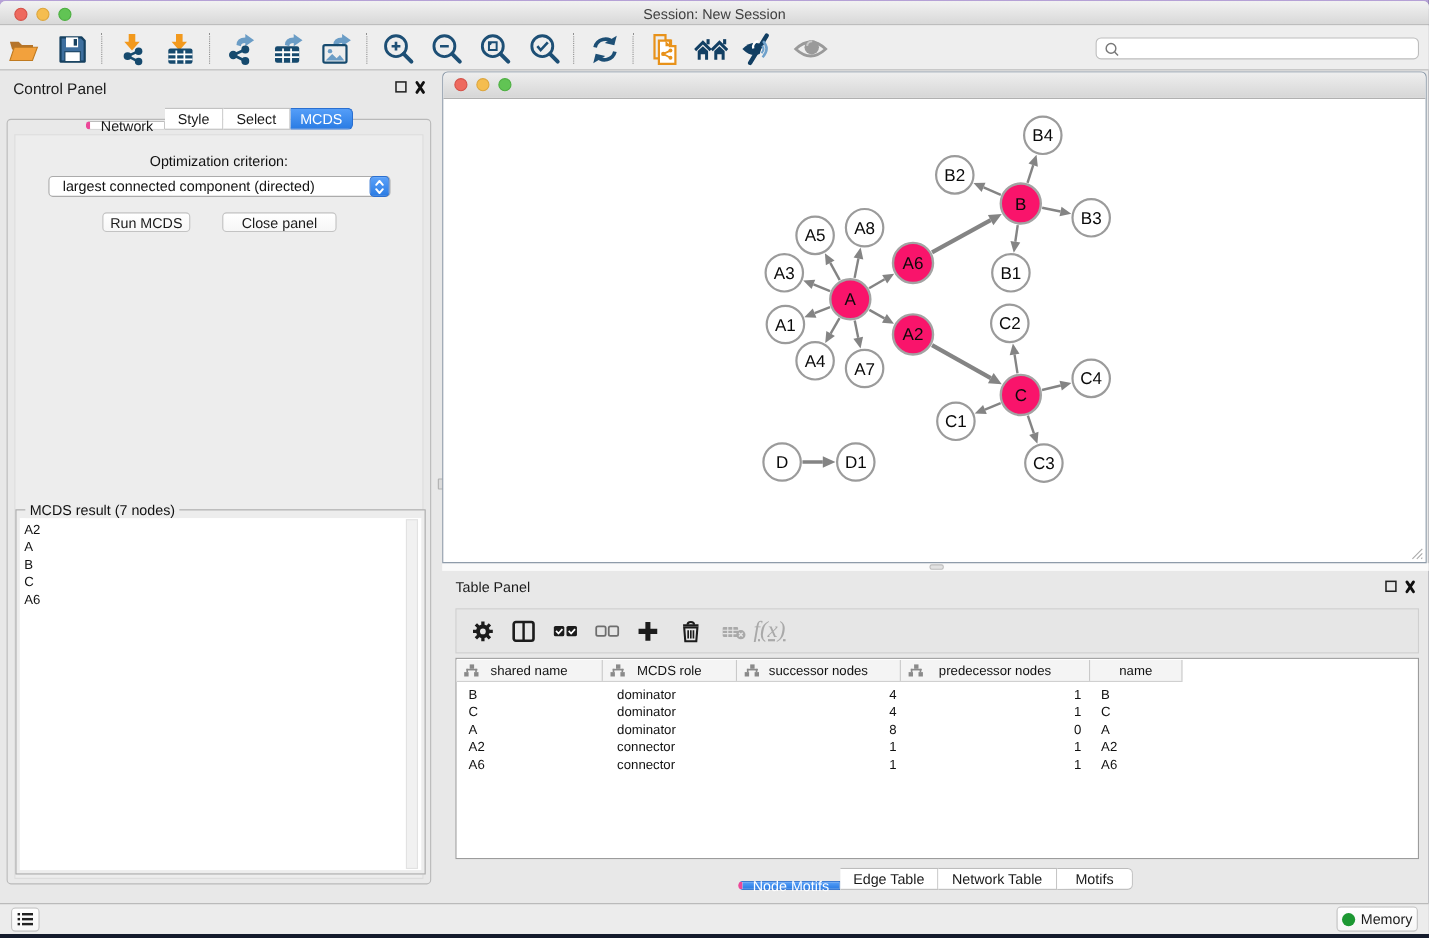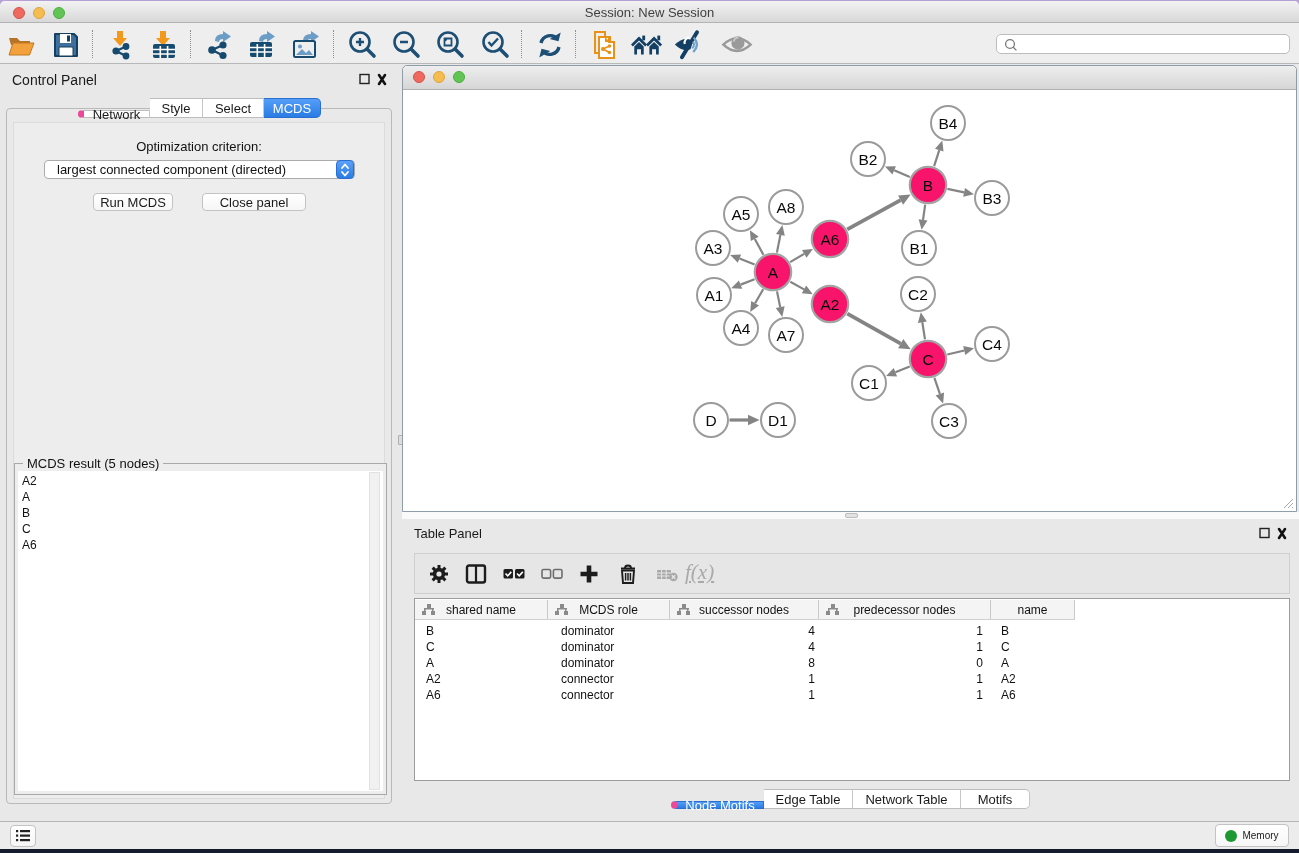--- a/index.html
+++ b/index.html
@@ -15,21 +15,21 @@
   
   #toolbar { position:absolute; left:0; top:22px; width:1299px; height:41px; background:#eeeeee; border-bottom:1px solid #b8b8b8; }
   .tsep { position:absolute; top:7px; height:28px; width:0; border-left:1px dotted #8f8f8f; }
   .searchbox { position:absolute; left:996px; top:11px; width:294px; height:20px; background:#fff; border:1px solid #bdbdbd; border-radius:5px; }
   
   #cp-title { position:absolute; left:12px; top:71px; font-size:14px; color:#1a1a1a; }
   .panebtns { position:absolute; font-size:12px; color:#111; }
   
   .seg { position:absolute; display:flex; height:20px; font-size:13px; z-index:6; }
   .seg .s { background:#ffffff; border-top:1px solid #bcbcbc; border-bottom:1px solid #bcbcbc; border-right:1px solid #c6c6c6; color:#1a1a1a; display:flex; align-items:center; justify-content:center; }
-  .seg .s:first-child { border-left:6px solid #ec4899; border-radius:5px 0 0 5px;margin-top:12px; }
+  .seg .s:first-child { border-left:4px solid #ec4899; border-radius:5px 0 0 5px;margin-top:12px; }
   .seg .s:last-child { border-radius:0 5px 5px 0; }
   .seg .sel { background:linear-gradient(180deg,#559ef8,#2a7ce4); color:#fff; border-color:#2a6fd0; }
   #tabpane { position:absolute; left:6px; top:107px; width:386px; height:696px; background:#e9e9e9; border:1px solid #b9b9b9; border-radius:4px; }
   #cp-inner { position:absolute; left:6px; top:13px; width:372px; height:677px; background:#ededed; border:1px solid #dcdcdc; }
   
   .btn { position:absolute; background:linear-gradient(180deg,#ffffff,#f6f6f6); border:1px solid #c3c3c3; border-radius:4px; font-size:13px; color:#1a1a1a; display:flex; align-items:center; justify-content:center; }
   
   #nw { position:absolute; left:402px; top:64px; width:895px; height:447px; background:#fff; border:1px solid #8f9caa; border-radius:5px 5px 0 0; }
   #nw-titlebar { position:absolute; left:0; top:0; width:100%; height:24px; background:linear-gradient(180deg,#eeeeee,#d6d6d6); border-bottom:1px solid #b0b0b0; border-radius:5px 5px 0 0; }
   
@@ -225,21 +225,21 @@
               <path d="M5 11 L8 14.5 L11 11" fill="none" stroke="#fff" stroke-width="1.8" stroke-linecap="round" stroke-linejoin="round"></path>
             </svg>
         </span>
       </div>
       <div style="position:absolute; left:0; top:16px; width:100%; text-align:center; font-size:13px; color:#111;">Optimization criterion:</div>
       <div class="btn" style="left:79px; top:70px; width:80px; height:18px;">Run MCDS</div>
       <div class="btn" style="left:188px; top:70px; width:104px; height:18px;">Close panel</div>
     </div>
   </div>
   <div style="position:absolute; left:14px; top:462px; width:373px; height:332px; border:1px solid #a9a9a9; background:#ededed;"></div>
-  <div style="position:absolute; left:23px; top:455px; background:#ededed; padding:0 4px; font-size:13px; color:#111; z-index:3;">MCDS result (5 nodes)</div>
+  <div style="position:absolute; left:23px; top:455px; background:#ededed; padding:0 4px; font-size:13px; color:#111; z-index:3;">MCDS result (7 nodes)</div>
   <div style="position:absolute; left:18px; top:470px; width:365px; height:320px; background:#fff; font-size:12px; color:#111; z-index:2;">
       <div style="padding:3px 0 0 4px; line-height:15.9px;">A2<br>A<br>B<br>C<br>A6</div>
       <div style="position:absolute; right:3px; top:1px; width:11px; height:318px; background:#f1f1f1; border:1px solid #e2e2e2;"></div>
   </div>
 
   <div style="position:absolute; left:398px; top:434px; width:6px; height:10px; background:#dcdcdc; border:1px solid #b0b0b0; border-radius:1px;"></div>
   <div style="position:absolute; left:402px; top:511px; width:897px; height:7px; background:#fafafa;"></div>
   <div style="position:absolute; left:845px; top:512px; width:13px; height:5px; background:#e2e2e2; border:1px solid #bdbdbd; border-radius:2px;"></div>
 
   <div id="nw">
@@ -452,17 +452,17 @@
           <g fill="#222">
             <rect x="1" y="1" width="2.2" height="2.2"></rect>
             <rect x="5" y="1" width="10" height="2.2"></rect>
             <rect x="1" y="5.5" width="2.2" height="2.2"></rect>
             <rect x="5" y="5.5" width="10" height="2.2"></rect>
             <rect x="1" y="10" width="2.2" height="2.2"></rect>
             <rect x="5" y="10" width="10" height="2.2"></rect>
           </g>
         </svg>
     </div>
-    <div class="btn" style="left:1215px; top:2px; width:74px; height:23px; font-size:10px;">
+    <div class="btn" style="left:1215px; top:2px; width:74px; height:23px; font-size:13px;">
       <span style="display:inline-block; width:12px; height:12px; border-radius:50%; background:#1d9833; margin-right:5px;"></span>Memory
     </div>
   </div>
 </div>
 
 </body></html>

